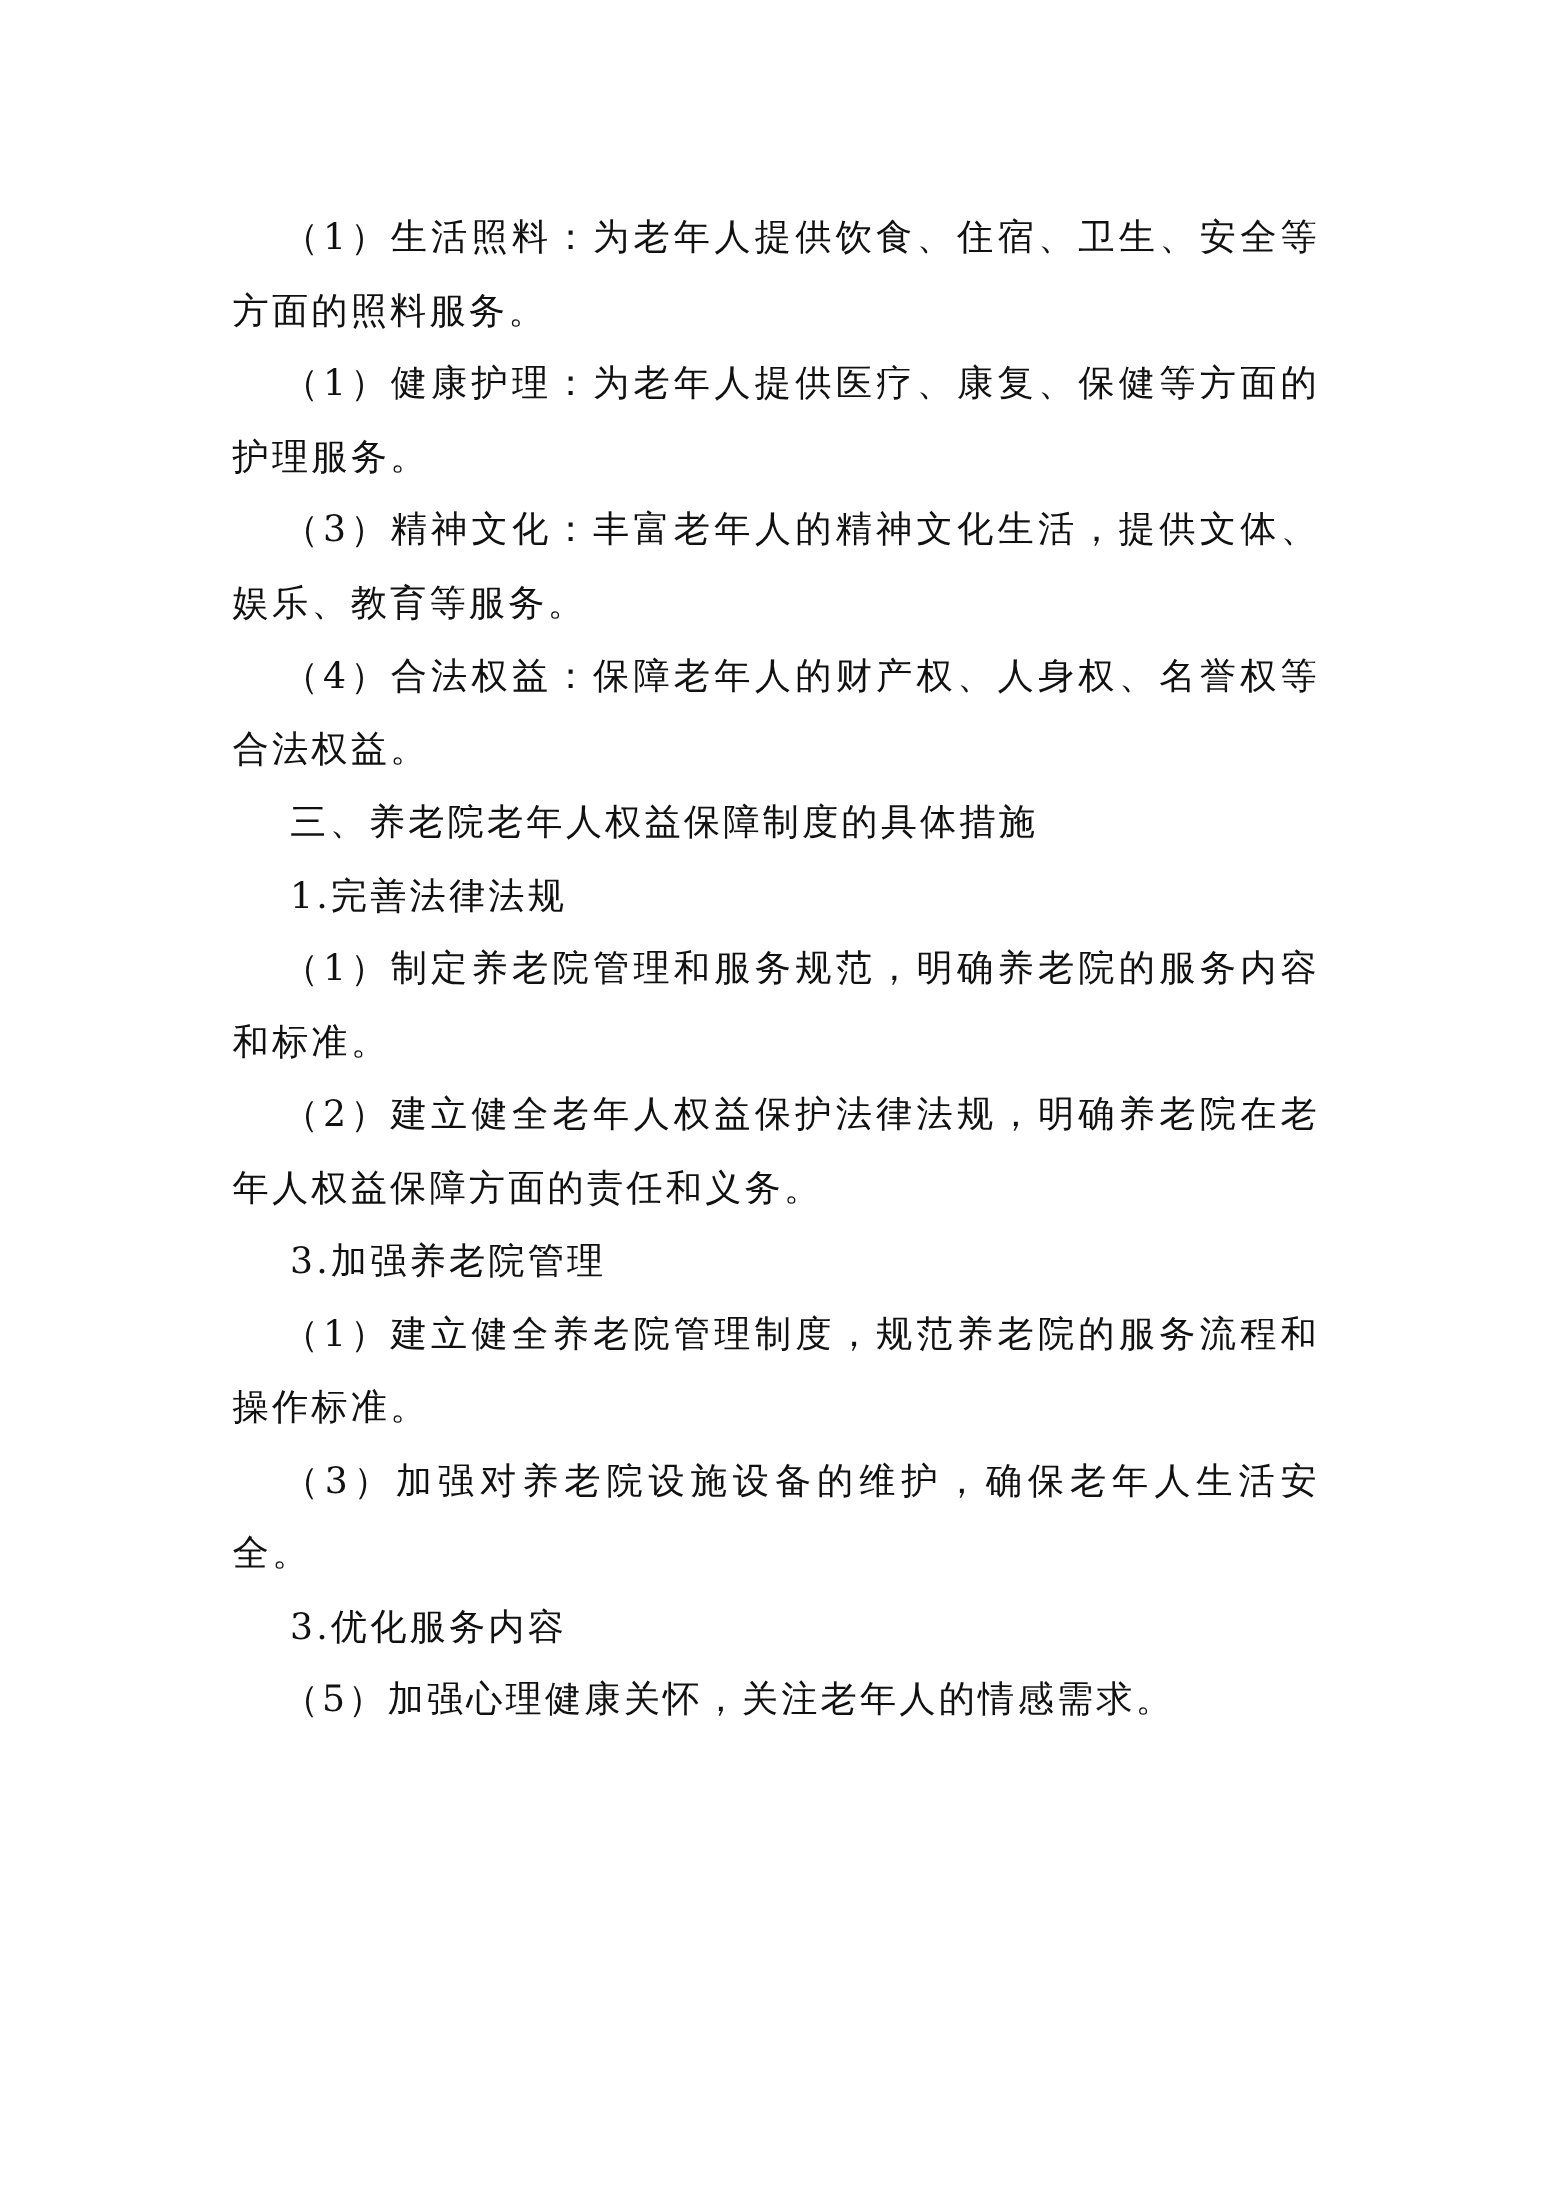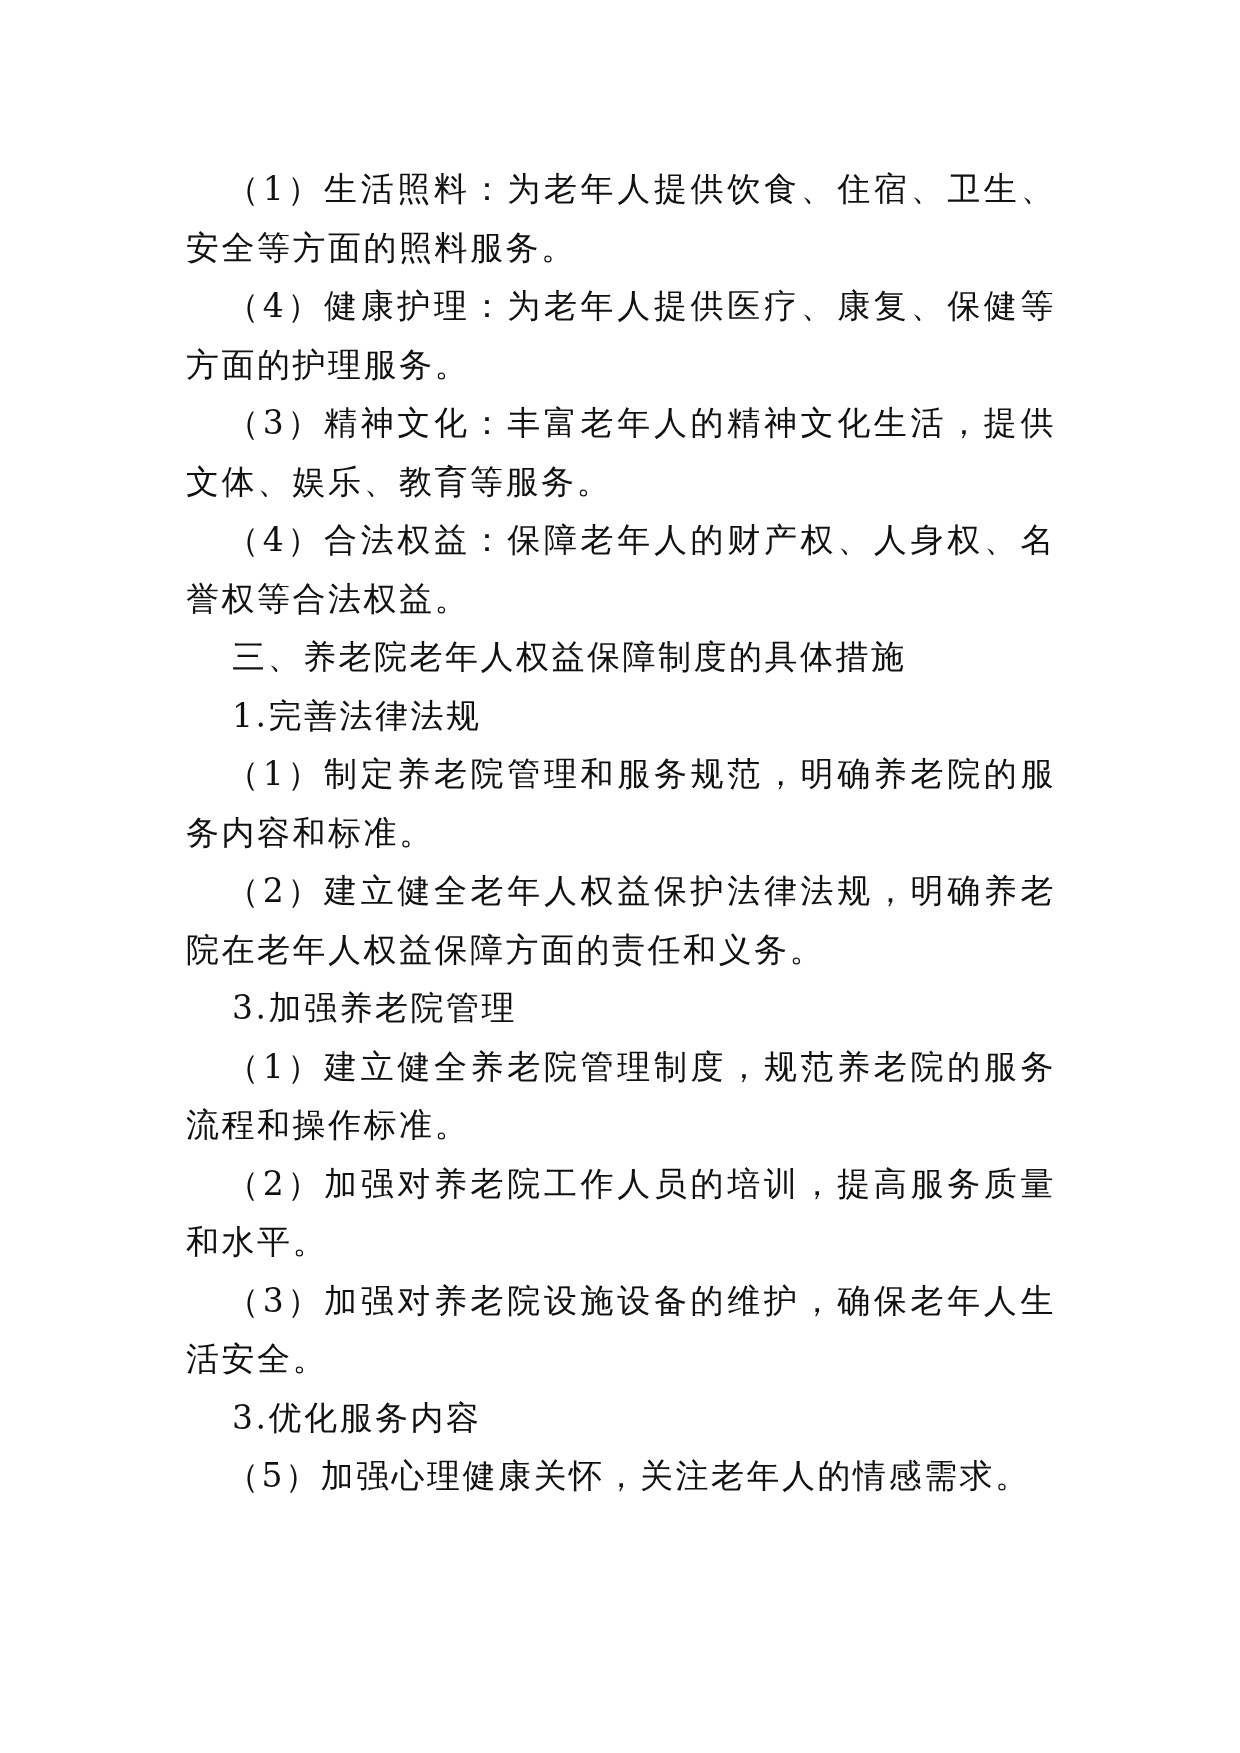--- a/index.html
+++ b/index.html
@@ -15,47 +15,46 @@
       font-family: "DejaVu Serif", "Liberation Serif", serif;
       color: #111111;
     }
     .page {
       position: absolute;
       left: 186px;
       top: 160px;
       width: 870px;
     }
     .para {
-      font-size: 33px;
+      font-size: 29px;
       line-height: 58.5px;
       margin: 0;
       letter-spacing: 2.5px;
       text-indent: 56px;
       text-align: justify;
       white-space: normal;
       word-break: break-all;
     }
     .para.item {
       text-indent: 40px;
     }
     .para.heading {
       text-indent: 46px;
     }
   </style>
 </head>
 <body>
 
 <div class="page">
   <p class="para item">（1）生活照料：为老年人提供饮食、住宿、卫生、安全等方面的照料服务。</p>
-  <p class="para item">（4）健康护理：为老年人提供医疗、康复、保健等方面的护理服务。</p>
+  <p class="para item">（1）健康护理：为老年人提供医疗、康复、保健等方面的护理服务。</p>
   <p class="para item">（3）精神文化：丰富老年人的精神文化生活，提供文体、娱乐、教育等服务。</p>
   <p class="para item">（4）合法权益：保障老年人的财产权、人身权、名誉权等合法权益。</p>
   <p class="para heading">三、养老院老年人权益保障制度的具体措施</p>
   <p class="para heading">1.完善法律法规</p>
   <p class="para item">（1）制定养老院管理和服务规范，明确养老院的服务内容和标准。</p>
   <p class="para item">（2）建立健全老年人权益保护法律法规，明确养老院在老年人权益保障方面的责任和义务。</p>
   <p class="para heading">3.加强养老院管理</p>
   <p class="para item">（1）建立健全养老院管理制度，规范养老院的服务流程和操作标准。</p>
-  <p class="para item">（2）加强对养老院工作人员的培训，提高服务质量和水平。</p>
   <p class="para item">（3）加强对养老院设施设备的维护，确保老年人生活安全。</p>
   <p class="para heading">3.优化服务内容</p>
   <p class="para item">（5）加强心理健康关怀，关注老年人的情感需求。</p>
 </div>
 
 </body></html>

